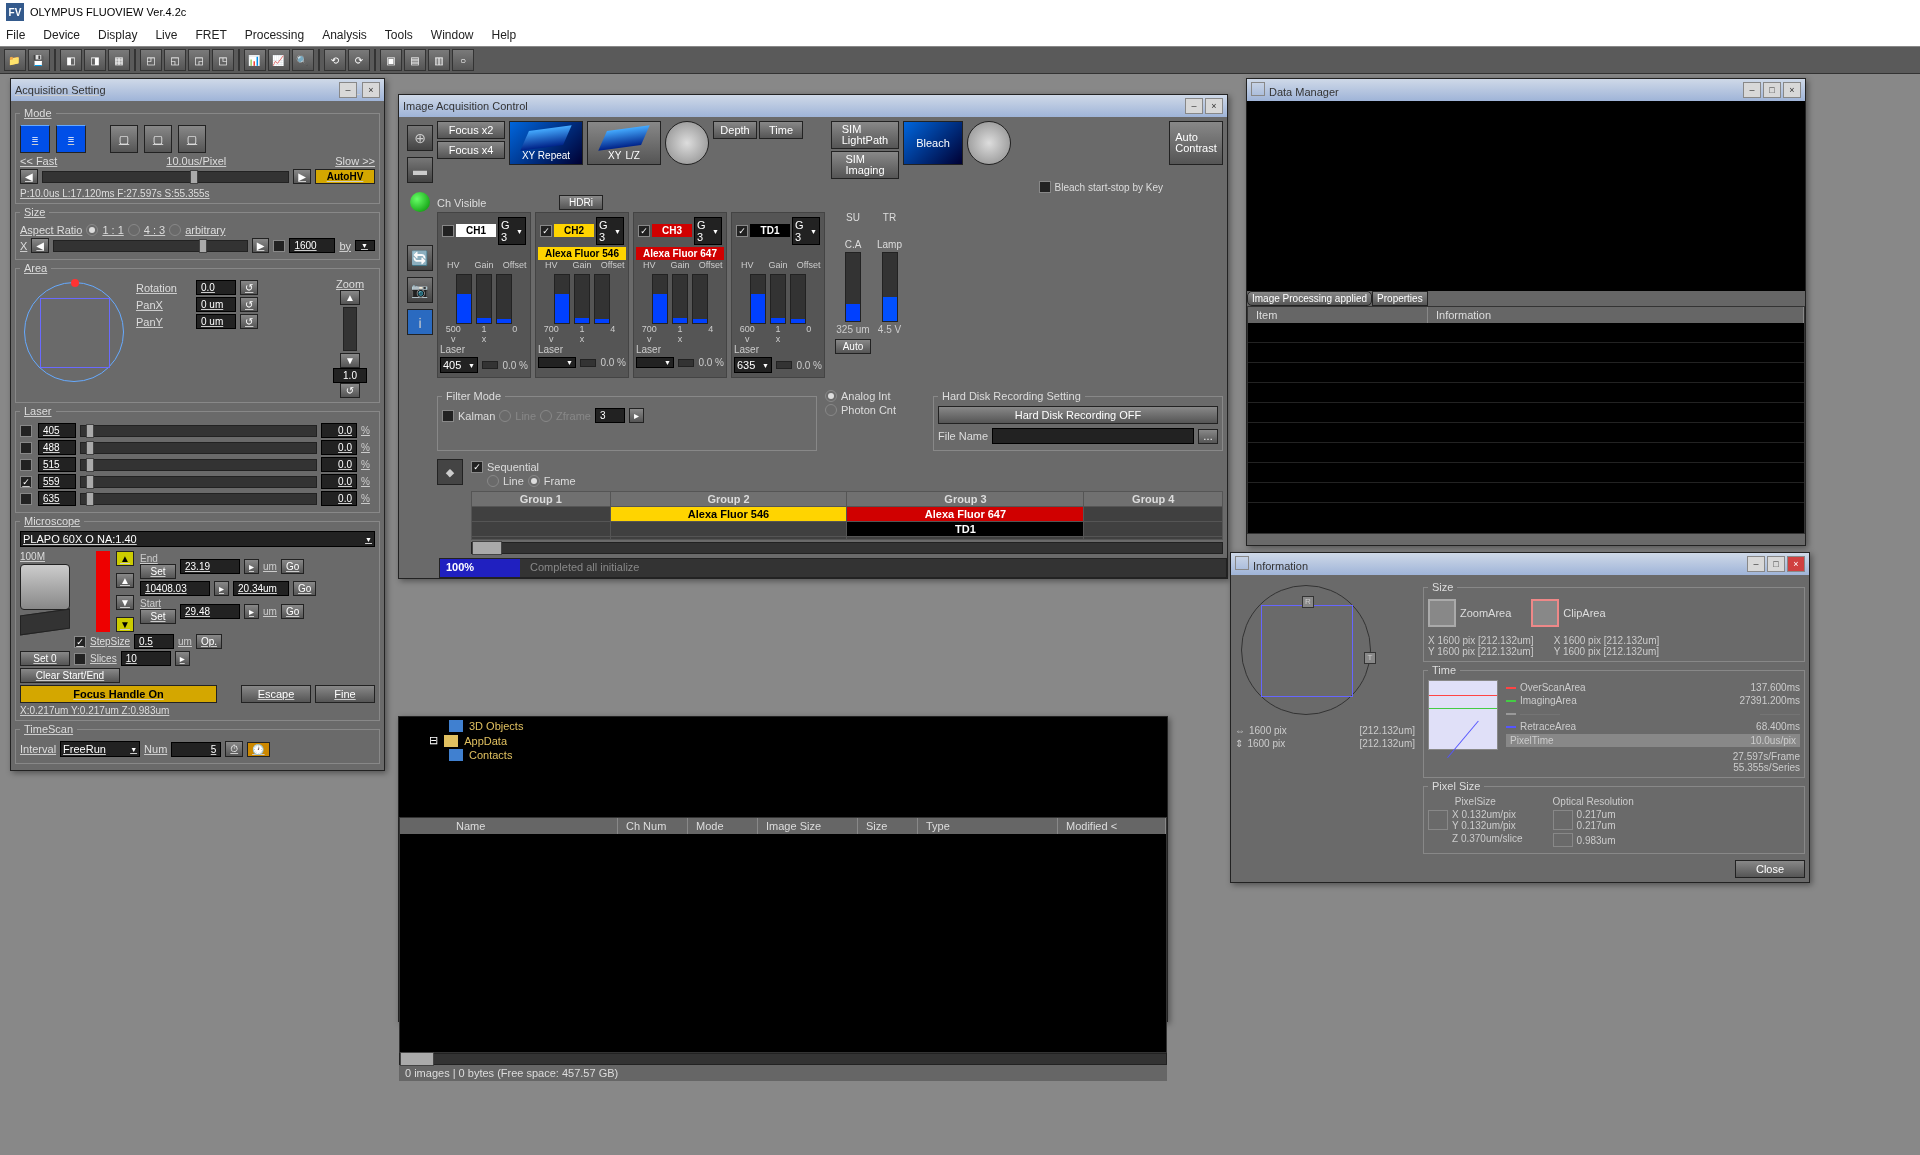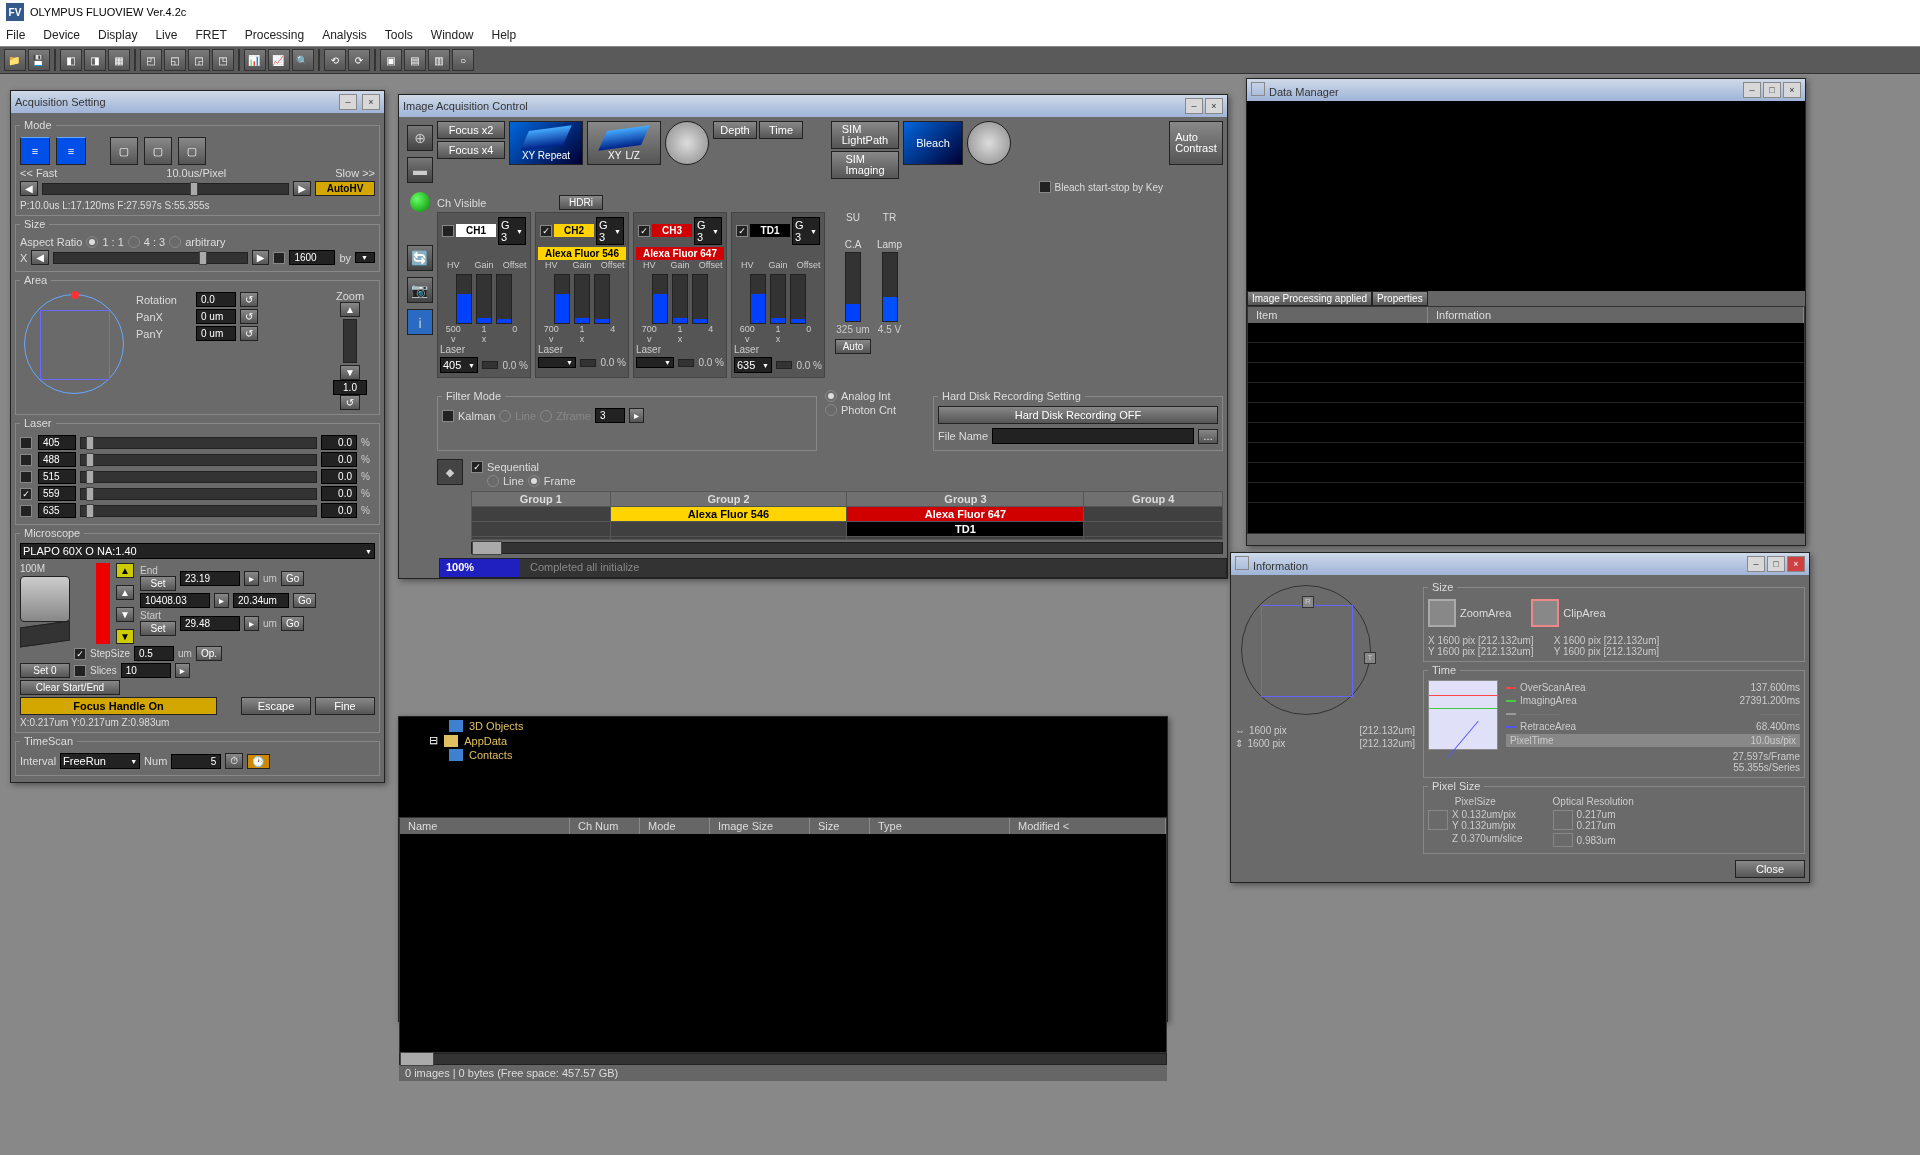--- a/index.html
+++ b/index.html
@@ -126,21 +126,21 @@
   <div class="tool-btn">⟳</div>
   <div class="tool-sep"></div>
   <div class="tool-btn">▣</div>
   <div class="tool-btn">▤</div>
   <div class="tool-btn">▥</div>
   <div class="tool-btn">○</div>
 </div>
 
 <div class="workspace">
 
-<div class="panel" style="left:10px; top:16px; width:375px;">
+<div class="panel" style="left:10px; top:4px; width:375px;text-decoration:underline;">
   <div class="panel-title">
     <span>Acquisition Setting</span>
     <span class="icons">
       <span>–</span>
       <span>×</span>
     </span>
   </div>
   <div class="body-dark">
 
     <fieldset>
@@ -742,21 +742,21 @@
           <span class="folder-icon"></span>
           <span>AppData</span>
         </div>
     <div class="item">
           <span class="folder-icon blue"></span>
           <span>Contacts</span>
         </div>
   </div>
   <div class="data-table">
     <div class="head">
-      <div style="width:170px;">Name</div>
+      <div style="width:170px;margin-left:48px;">Name</div>
       <div style="width:70px;">Ch Num</div>
       <div style="width:70px;">Mode</div>
       <div style="width:100px;">Image Size</div>
       <div style="width:60px;">Size</div>
       <div style="width:140px;">Type</div>
       <div style="flex:1;">Modified &lt;</div>
     </div>
     <div class="rows" style="height:218px;background:#000;"></div>
   </div>
   <div class="slider-h">
@@ -765,21 +765,21 @@
   <div style="background:#666;padding:2px 6px;color:#ddd;font-size:11px;">0 images    |   0 bytes (Free space: 457.57 GB)</div>
 </div>
 
 <div class="panel" style="left:1246px; top:4px; width:560px; height:468px;">
   <div class="panel-title">
     <span><span style="display:inline-block;width:14px;height:14px;border:1px solid #888;margin-right:4px;"></span><span>Data Manager</span></span>
     <span class="icons"><span>–</span><span>□</span><span>×</span></span>
   </div>
   <div style="height:190px;background:#000;"></div>
   <div style="display:flex;background:#666;">
-    <div class="btn btn-small" style="border-radius:0;">Image Processing applied</div>
+    <div class="btn btn-small" style="border-radius:5px;">Image Processing applied</div>
     <div class="btn btn-small" style="border-radius:0;">Properties</div>
   </div>
   <div class="data-table">
     <div class="head">
           <div style="width:180px;">Item</div>
           <div style="flex:1;">Information</div>
         </div>
     <div class="rows" style="height:210px;">
       <div class="r"></div>
           <div class="r"></div>

